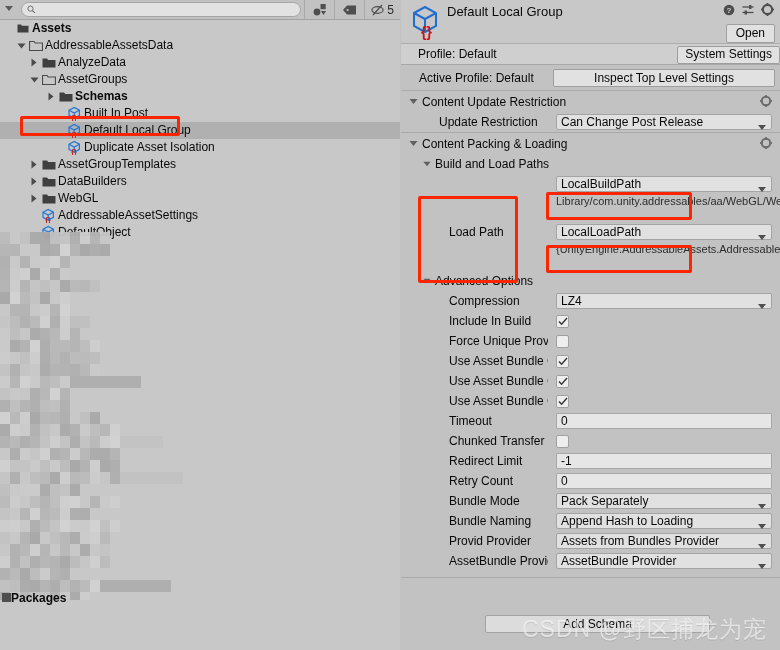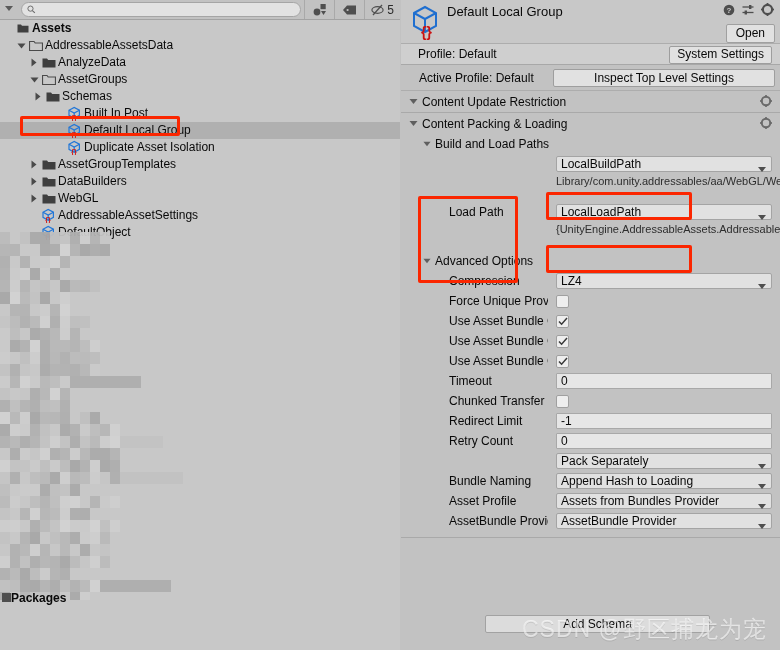--- a/index.html
+++ b/index.html
@@ -92,21 +92,21 @@
     position: absolute; right: 5px; top: 24px;
     background: #e1e1e1; border: 1px solid #a0a0a0; border-radius: 2px;
     padding: 1px 9px 2px; font-size: 12px; line-height: 14px;
   }
   #profile-bar {
     position: relative; height: 21px; background: #cfcfcf;
     border-bottom: 1px solid #a8a8a8; display: flex; align-items: center;
   }
   #profile-bar .ptext { margin-left: 17px; font-size: 12px; }
   #sys-settings-btn {
-    position: absolute; right: 8px; top: 2px;
+    position: absolute; right: 0; top: 2px;
     background: #e1e1e1; border: 1px solid #9e9e9e; border-radius: 2px;
     padding: 0px 7px 1px; font-size: 12px; line-height: 15px;
   }
   #active-profile-bar {
     position: relative; height: 26px; display: flex; align-items: center;
     border-bottom: 1px solid #adadad; background: #c2c2c2;
   }
   #active-profile-bar .atext { margin-left: 18px; font-size: 12px; }
   #inspect-top-btn {
     position: absolute; left: 152px; right: 5px; top: 4px; height: 18px;
@@ -262,21 +262,21 @@
               <path d="M0.5 1.5 L8.5 1.5 L4.5 6.5 Z" fill="#4a4a4a"></path>
             </svg>
           </span>
           <span class="ico">
             <svg width="14" height="12" viewBox="0 0 14 12">
               <path d="M0.5 1.5 L5 1.5 L6.2 3 L13.5 3 L13.5 10.5 L0.5 10.5 Z" fill="none" stroke="#4a4a4a" stroke-width="1.2"></path>
             </svg>
           </span>
           <span class="lbl">AssetGroups</span>
         </div>
-        <div class="row" style="padding-left: 32px;">
+        <div class="row" style="padding-left: 45px; font-weight: bold;">
           <span class="twisty">
             <svg width="8" height="9" viewBox="0 0 8 9">
               <path d="M1.5 0.5 L6.5 4.5 L1.5 8.5 Z" fill="#4a4a4a"></path>
             </svg>
           </span>
           <span class="ico">
             <svg width="14" height="12" viewBox="0 0 14 12">
               <path d="M0.5 1.5 L5 1.5 L6.2 3 L13.5 3 L13.5 10.5 L0.5 10.5 Z" fill="#3f3f3f"></path>
             </svg>
           </span>
@@ -766,20 +766,33 @@
           <circle cx="6.5" cy="6.5" r="1.5" fill="#c2c2c2"></circle>
           <g fill="#6a6a6a">
               <rect x="5.6" y="0" width="1.8" height="2.6"></rect>
               <rect x="5.6" y="10.4" width="1.8" height="2.6"></rect>
               <rect x="0" y="5.6" width="2.6" height="1.8"></rect>
               <rect x="10.4" y="5.6" width="2.6" height="1.8"></rect>
             </g>
         </svg>
       </span>
     </div>
+    <div class="prop">
+      <span class="plbl">Update Restriction</span>
+      <div class="ctl">
+        <div class="dropdown">
+          <span>Can Change Post Release</span>
+          <span class="dd-arrow">
+            <svg width="8" height="6" viewBox="0 0 8 6">
+                <path d="M0 0 L8 0 L4 5 Z" fill="#4e4e4e"></path>
+              </svg>
+          </span>
+        </div>
+      </div>
+    </div>
     <div class="hr"></div>
 
     <div class="section-head">
       <span class="foldout">
         <svg class="foldout-tri" width="9" height="9" viewBox="0 0 9 9">
             <path d="M0.5 2 L8.5 2 L4.5 7 Z" fill="#5f5f5f"></path>
           </svg>
       </span>
       <span class="shlbl">Content Packing &amp; Loading</span>
       <span class="gear">
@@ -853,56 +866,66 @@
           <div class="ctl">
             <div class="dropdown">
               <span>LZ4</span>
               <span class="dd-arrow"><svg width="8" height="6" viewBox="0 0 8 6">
                   <path d="M0 0 L8 0 L4 5 Z" fill="#4e4e4e"></path>
                 </svg></span>
             </div>
           </div>
         </div>
         <div class="prop">
-          <span class="plbl ind2">Force Unique Provid</span>
-          <div class="ctl">
-            <div class="checkbox"></div>
-          </div>
-        </div>
-        <div class="prop">
-          <span class="plbl ind2">Use Asset Bundle Ca</span>
+          <span class="plbl ind2">Include In Build</span>
           <div class="ctl">
             <div class="checkbox">
               <svg width="10" height="9" viewBox="0 0 10 9">
                 <path d="M1 4.5 L3.6 7.2 L9 1" fill="none" stroke="#3a3a3a" stroke-width="1.5"></path>
               </svg>
             </div>
           </div>
         </div>
         <div class="prop">
-          <span class="plbl ind2">Use Asset Bundle Cr</span>
+          <span class="plbl ind2">Force Unique Provid</span>
+          <div class="ctl">
+            <div class="checkbox"></div>
+          </div>
+        </div>
+        <div class="prop">
+          <span class="plbl ind2">Use Asset Bundle Ca</span>
           <div class="ctl">
             <div class="checkbox">
               <svg width="10" height="9" viewBox="0 0 10 9">
                 <path d="M1 4.5 L3.6 7.2 L9 1" fill="none" stroke="#3a3a3a" stroke-width="1.5"></path>
               </svg>
             </div>
           </div>
         </div>
         <div class="prop">
           <span class="plbl ind2">Use Asset Bundle Cr</span>
           <div class="ctl">
             <div class="checkbox">
               <svg width="10" height="9" viewBox="0 0 10 9">
                 <path d="M1 4.5 L3.6 7.2 L9 1" fill="none" stroke="#3a3a3a" stroke-width="1.5"></path>
               </svg>
             </div>
           </div>
         </div>
         <div class="prop">
+          <span class="plbl ind2">Use Asset Bundle Cr</span>
+          <div class="ctl">
+            <div class="checkbox">
+              <svg width="10" height="9" viewBox="0 0 10 9">
+                <path d="M1 4.5 L3.6 7.2 L9 1" fill="none" stroke="#3a3a3a" stroke-width="1.5"></path>
+              </svg>
+            </div>
+          </div>
+        </div>
+        <div class="prop">
           <span class="plbl ind2">Timeout</span>
           <div class="ctl">
             <div class="textfield">
               <span>0</span>
             </div>
           </div>
         </div>
         <div class="prop">
           <span class="plbl ind2">Chunked Transfer</span>
           <div class="ctl">
@@ -919,20 +942,21 @@
         </div>
         <div class="prop">
           <span class="plbl ind2">Retry Count</span>
           <div class="ctl">
             <div class="textfield">
               <span>0</span>
             </div>
           </div>
         </div>
         <div class="prop">
+          <span class="plbl ind2">Bundle Mode</span>
           <div class="ctl">
             <div class="dropdown">
               <span>Pack Separately</span>
               <span class="dd-arrow"><svg width="8" height="6" viewBox="0 0 8 6">
                   <path d="M0 0 L8 0 L4 5 Z" fill="#4e4e4e"></path>
                 </svg></span>
             </div>
           </div>
         </div>
         <div class="prop">
@@ -940,21 +964,21 @@
           <div class="ctl">
             <div class="dropdown">
               <span>Append Hash to Loading</span>
               <span class="dd-arrow"><svg width="8" height="6" viewBox="0 0 8 6">
                   <path d="M0 0 L8 0 L4 5 Z" fill="#4e4e4e"></path>
                 </svg></span>
             </div>
           </div>
         </div>
         <div class="prop">
-          <span class="plbl ind2">Asset Profile</span>
+          <span class="plbl ind2">Provid Provider</span>
           <div class="ctl">
             <div class="dropdown">
               <span>Assets from Bundles Provider</span>
               <span class="dd-arrow"><svg width="8" height="6" viewBox="0 0 8 6">
                   <path d="M0 0 L8 0 L4 5 Z" fill="#4e4e4e"></path>
                 </svg></span>
             </div>
           </div>
         </div>
         <div class="prop">

